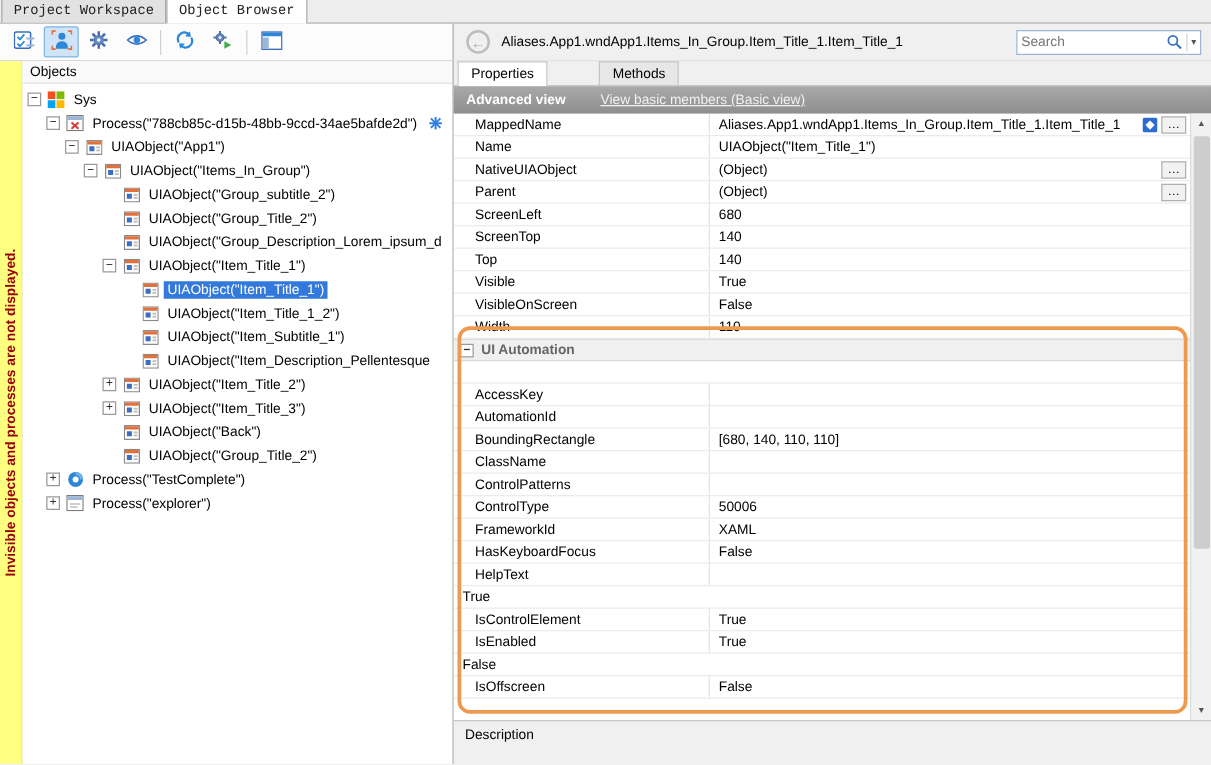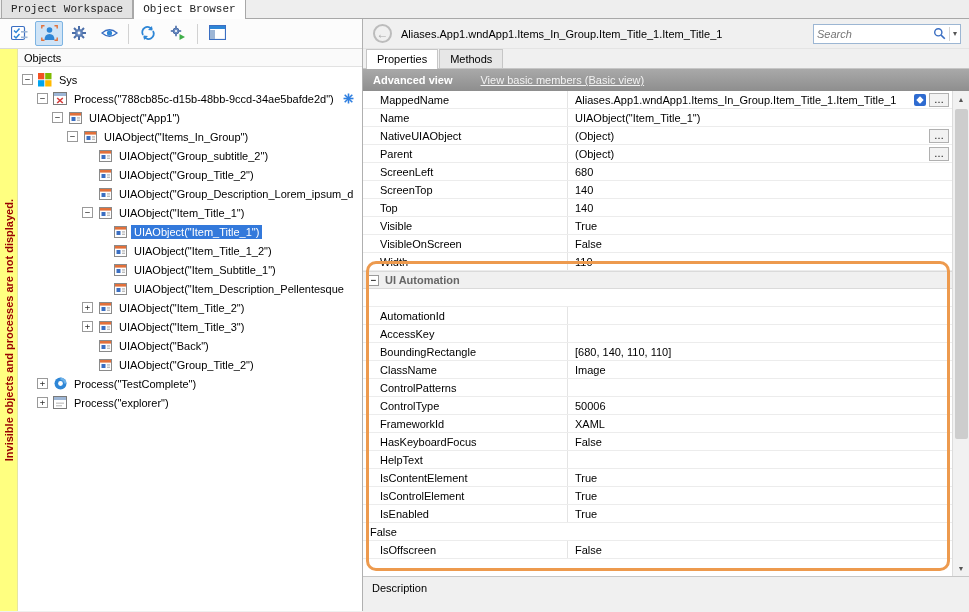--- a/index.html
+++ b/index.html
@@ -35,26 +35,26 @@
   .tlabel { padding: 1px 3px; }
   .tlabel.selected { background: #3379db; color: #fff; }
   .tbadge { margin-left: 6px; display: flex; align-items: center; }
 
   
   .right-col { flex: 1; display: flex; flex-direction: column; border-left: 1px solid #b0b0b0; background: #f0f0f0; min-width: 0; }
   .crumb-bar { height: 30px; flex: none; display: flex; align-items: center; padding: 0 8px 0 10px; border-bottom: 1px solid #e4e4e4; }
   .back-btn { width: 19px; height: 19px; flex: none; border-radius: 50%; border: 2px solid #bcbcbc; color: #a8a8a8; display: flex; align-items: center; justify-content: center; font-size: 12px; font-weight: bold; margin-right: 9px; cursor: pointer; }
   .crumb { flex: 1; overflow: hidden; white-space: nowrap; text-overflow: ellipsis; }
   .search-box { width: 148px; height: 20px; flex: none; background: #fff; border: 1px solid #9cb6d3; display: flex; align-items: center; padding: 0 3px; margin-left: 8px; }
-  .search-box input { border: none; outline: none; flex: 1; min-width: 0; background: transparent; font-family: inherit; font-size: 11px; font-style: italic; color: #777; }
+  .search-box input { border: none; outline: none; flex: 1; min-width: 0; background: transparent; font-family: inherit; font-size: 11px; color: #777; }
   .search-sep { width: 1px; height: 14px; background: #d4d4d4; margin: 0 3px; flex: none; }
   .search-dd { font-size: 8px; color: #555; flex: none; cursor: pointer; }
   .search-mag { display: flex; align-items: center; flex: none; cursor: pointer; }
 
-  .ptabs { height: 20px; flex: none; display: flex; align-items: center; padding-left: 3px; border-bottom: 1px solid #c6c6c6; }
+  .ptabs { height: 20px; flex: none; display: flex; align-items: center; padding-left: 3px; border-bottom: 1px solid #c6c6c6; gap: 40px; }
   .ptab { padding: 3px 10px; border: 1px solid #c6c6c6; border-bottom: none; background: #e7e7e7; margin-right: 1px; cursor: pointer; }
   .ptab.active { background: #fff; margin-bottom: -1px; padding-bottom: 4px; }
 
   .adv-bar { height: 22px; flex: none; background: linear-gradient(#a9a9a9, #8e8e8e); display: flex; align-items: center; padding: 0 10px; }
   .adv-title { color: #fff; font-weight: bold; margin-right: 28px; }
   .adv-link { color: #f2f2f2; text-decoration: underline; cursor: pointer; }
 
   .grid-wrap { flex: 1; min-height: 0; display: flex; background: #fff; }
   .grid { flex: 1; min-width: 0; overflow: hidden; }
   .prow { height: 18px; display: flex; align-items: stretch; border-bottom: 1px solid #ececec; }
@@ -511,75 +511,71 @@
             <div class="psection">
               <span class="texp">−</span>
               <span>UI Automation</span>
             </div>
             <div class="prow">
               <div class="pvalue">
                 <span class="vtext"></span>
               </div>
             </div>
             <div class="prow">
+              <div class="pname">AccessKey</div>
+              <div class="pvalue">
+                <span class="vtext"></span>
+              </div>
+            </div>
+            <div class="prow">
               <div class="pname">AutomationId</div>
               <div class="pvalue">
                 <span class="vtext"></span>
               </div>
             </div>
             <div class="prow">
-              <div class="pname">AccessKey</div>
+              <div class="pname">BoundingRectangle</div>
+              <div class="pvalue">
+                <span class="vtext">[680, 140, 110, 110]</span>
+              </div>
+            </div>
+            <div class="prow">
+              <div class="pname">ClassName</div>
+            </div>
+            <div class="prow">
+              <div class="pname">ControlPatterns</div>
               <div class="pvalue">
                 <span class="vtext"></span>
               </div>
             </div>
             <div class="prow">
-              <div class="pname">BoundingRectangle</div>
-              <div class="pvalue">
-                <span class="vtext">[680, 140, 110, 110]</span>
-              </div>
-            </div>
-            <div class="prow">
-              <div class="pname">ClassName</div>
-              <div class="pvalue">
-                <span class="vtext">Image</span>
-              </div>
-            </div>
-            <div class="prow">
-              <div class="pname">ControlPatterns</div>
+              <div class="pname">ControlType</div>
+              <div class="pvalue">
+                <span class="vtext">50006</span>
+              </div>
+            </div>
+            <div class="prow">
+              <div class="pname">FrameworkId</div>
+              <div class="pvalue">
+                <span class="vtext">XAML</span>
+              </div>
+            </div>
+            <div class="prow">
+              <div class="pname">HasKeyboardFocus</div>
+              <div class="pvalue">
+                <span class="vtext">False</span>
+              </div>
+            </div>
+            <div class="prow">
+              <div class="pname">HelpText</div>
               <div class="pvalue">
                 <span class="vtext"></span>
               </div>
             </div>
             <div class="prow">
-              <div class="pname">ControlType</div>
-              <div class="pvalue">
-                <span class="vtext">50006</span>
-              </div>
-            </div>
-            <div class="prow">
-              <div class="pname">FrameworkId</div>
-              <div class="pvalue">
-                <span class="vtext">XAML</span>
-              </div>
-            </div>
-            <div class="prow">
-              <div class="pname">HasKeyboardFocus</div>
-              <div class="pvalue">
-                <span class="vtext">False</span>
-              </div>
-            </div>
-            <div class="prow">
-              <div class="pname">HelpText</div>
-              <div class="pvalue">
-                <span class="vtext"></span>
-              </div>
-            </div>
-            <div class="prow">
-              <div class="pname">IsContentElement</div>
               <div class="pvalue">
                 <span class="vtext">True</span>
               </div>
             </div>
             <div class="prow">
               <div class="pname">IsControlElement</div>
               <div class="pvalue">
                 <span class="vtext">True</span>
               </div>
             </div>

